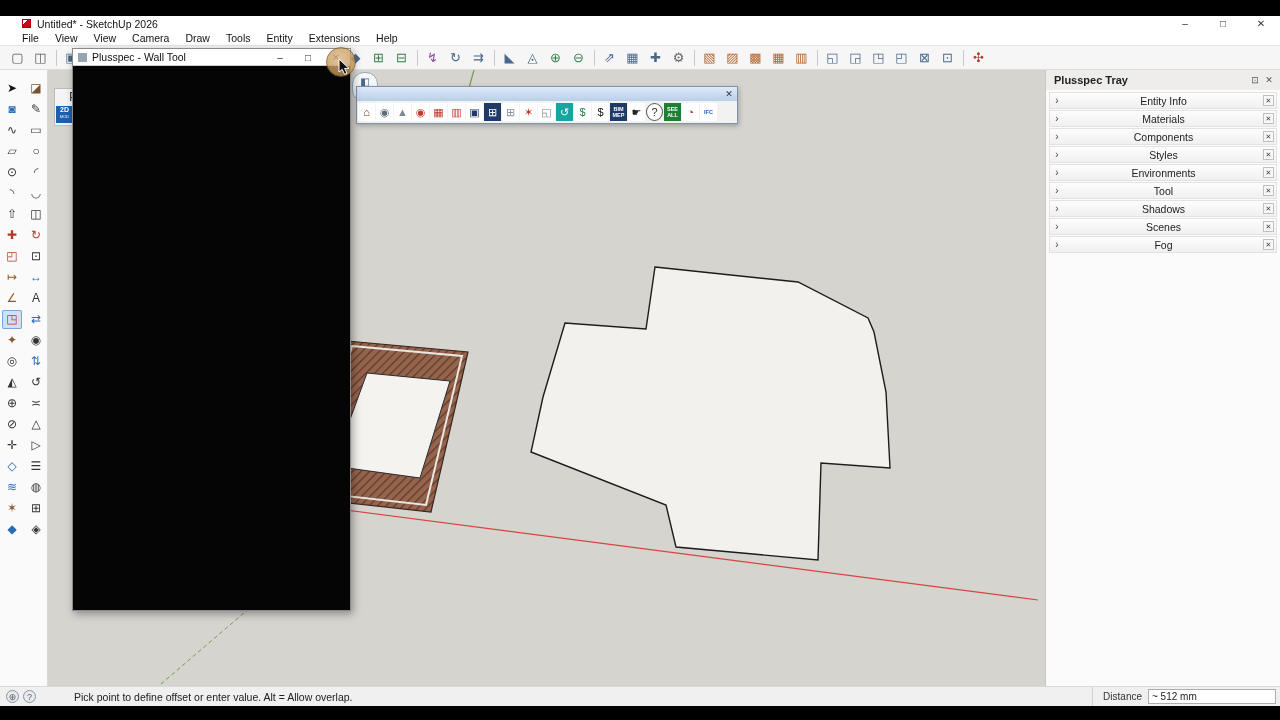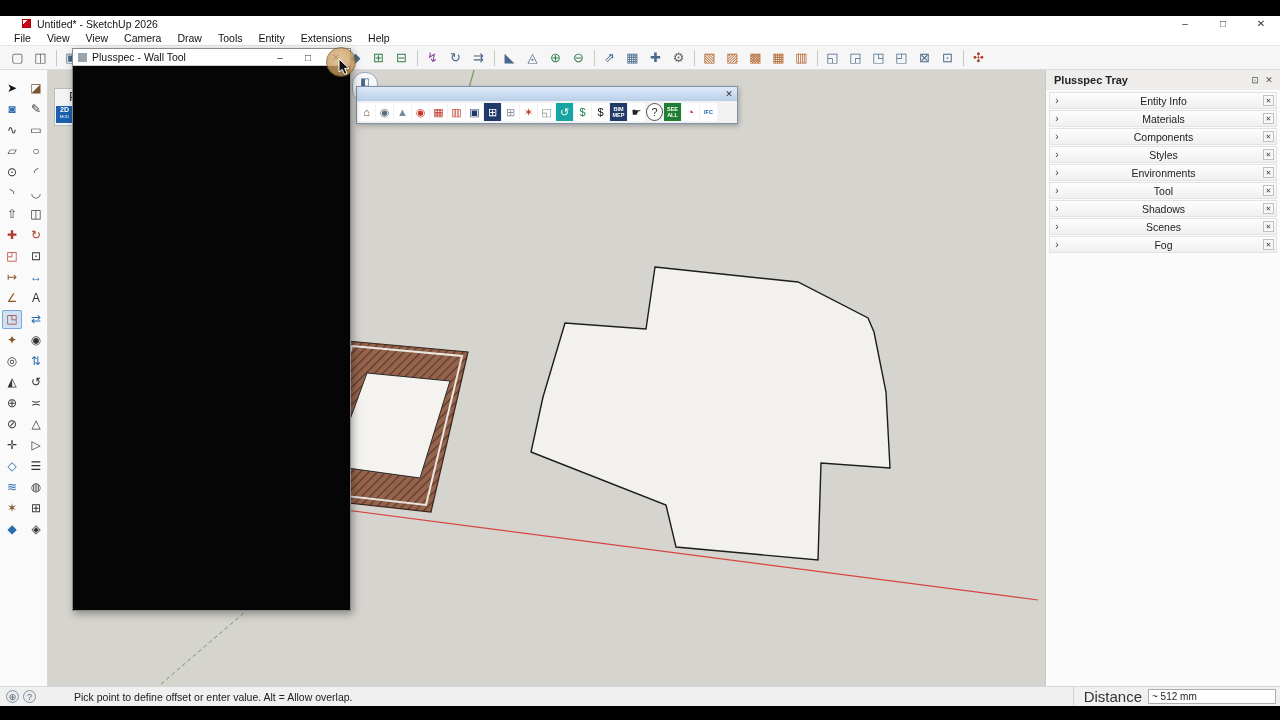--- a/index.html
+++ b/index.html
@@ -9,21 +9,21 @@
   .app{position:absolute;left:0;top:16px;width:1280px;height:690px;background:#f0f0f0;}
 
   
   .titlebar{position:absolute;left:0;top:0;width:100%;height:15px;background:#fff;display:flex;align-items:center;}
   .appicon{width:9px;height:9px;margin:0 6px 0 22px;background:linear-gradient(135deg,#fff 35%,#d0021b 35%);border:1px solid #a00;}
   .titletext{font-size:10.5px;color:#111;}
   .wincontrols{position:absolute;right:0;top:0;height:15px;display:flex;}
   .wincontrols span{width:38px;text-align:center;font-size:10px;line-height:15px;color:#333;}
 
   
-  .menubar{position:absolute;left:0;top:15px;width:100%;height:15px;background:#fff;display:flex;padding-left:6px;border-bottom:1px solid #e6e6e6;}
+  .menubar{position:absolute;left:0;top:15px;width:100%;height:15px;background:#fff;display:flex;padding-left:14px;border-bottom:1px solid #e6e6e6;}
   .menubar span{padding:1px 8px;font-size:10.5px;color:#111;}
 
   
   .toolbar{position:absolute;left:0;top:30px;width:100%;height:24px;background:#f6f6f6;border-bottom:1px solid #dcdcdc;display:flex;align-items:center;padding-left:8px;}
   .tbi{width:19px;height:19px;font-size:13px;line-height:19px;text-align:center;flex:0 0 auto;margin-right:4px;}
   .toolbar .sep{width:1px;height:16px;background:#c9c9c9;margin:0 5px 0 2px;flex:0 0 auto;}
 
   
   .ltool{position:absolute;left:0;top:54px;width:48px;height:616px;background:#fafafa;border-right:1px solid #d9d9d9;
          display:grid;grid-template-columns:24px 24px;grid-auto-rows:21px;justify-items:center;align-items:center;padding-top:8px;align-content:start;}
@@ -77,21 +77,21 @@
   .trow .chev{width:14px;text-align:center;font-size:10px;color:#444;}
   .trow .tlab{flex:1;font-size:10.5px;color:#222;text-align:center;}
   .trow .tx{width:11px;height:11px;border:1px solid #c0c0c0;background:#f8f8f8;font-size:7px;line-height:10px;text-align:center;color:#444;margin-right:2px;}
 
   
   .statusbar{position:absolute;left:0;top:670px;width:100%;height:20px;background:#f0f0f0;border-top:1px solid #d9d9d9;display:flex;align-items:center;}
   .sbicons{display:flex;gap:4px;margin-left:6px;}
   .sbi{width:13px;height:13px;border:1px solid #8a94a0;border-radius:50%;font-size:9px;line-height:12px;text-align:center;color:#5a6470;background:#e8eaee;}
   .sbmsg{margin-left:10px;font-size:10.5px;color:#222;flex:1;padding-left:28px;}
   .distwrap{display:flex;align-items:center;border-left:1px solid #d0d0d0;height:100%;padding:0 4px 0 10px;}
-  .distlab{font-size:15px;color:#333;margin-right:6px;}
+  .distlab{font-size:10px;color:#333;margin-right:6px;}
   .distin{width:128px;height:15px;font:10px "Liberation Sans",sans-serif;border:1px solid #adadad;padding:0 3px;background:#fff;color:#222;}
 </style>
 </head>
 <body>
 
 <div class="stage">
   <div class="app">
 
     <div class="titlebar">
       <div class="appicon"></div>

